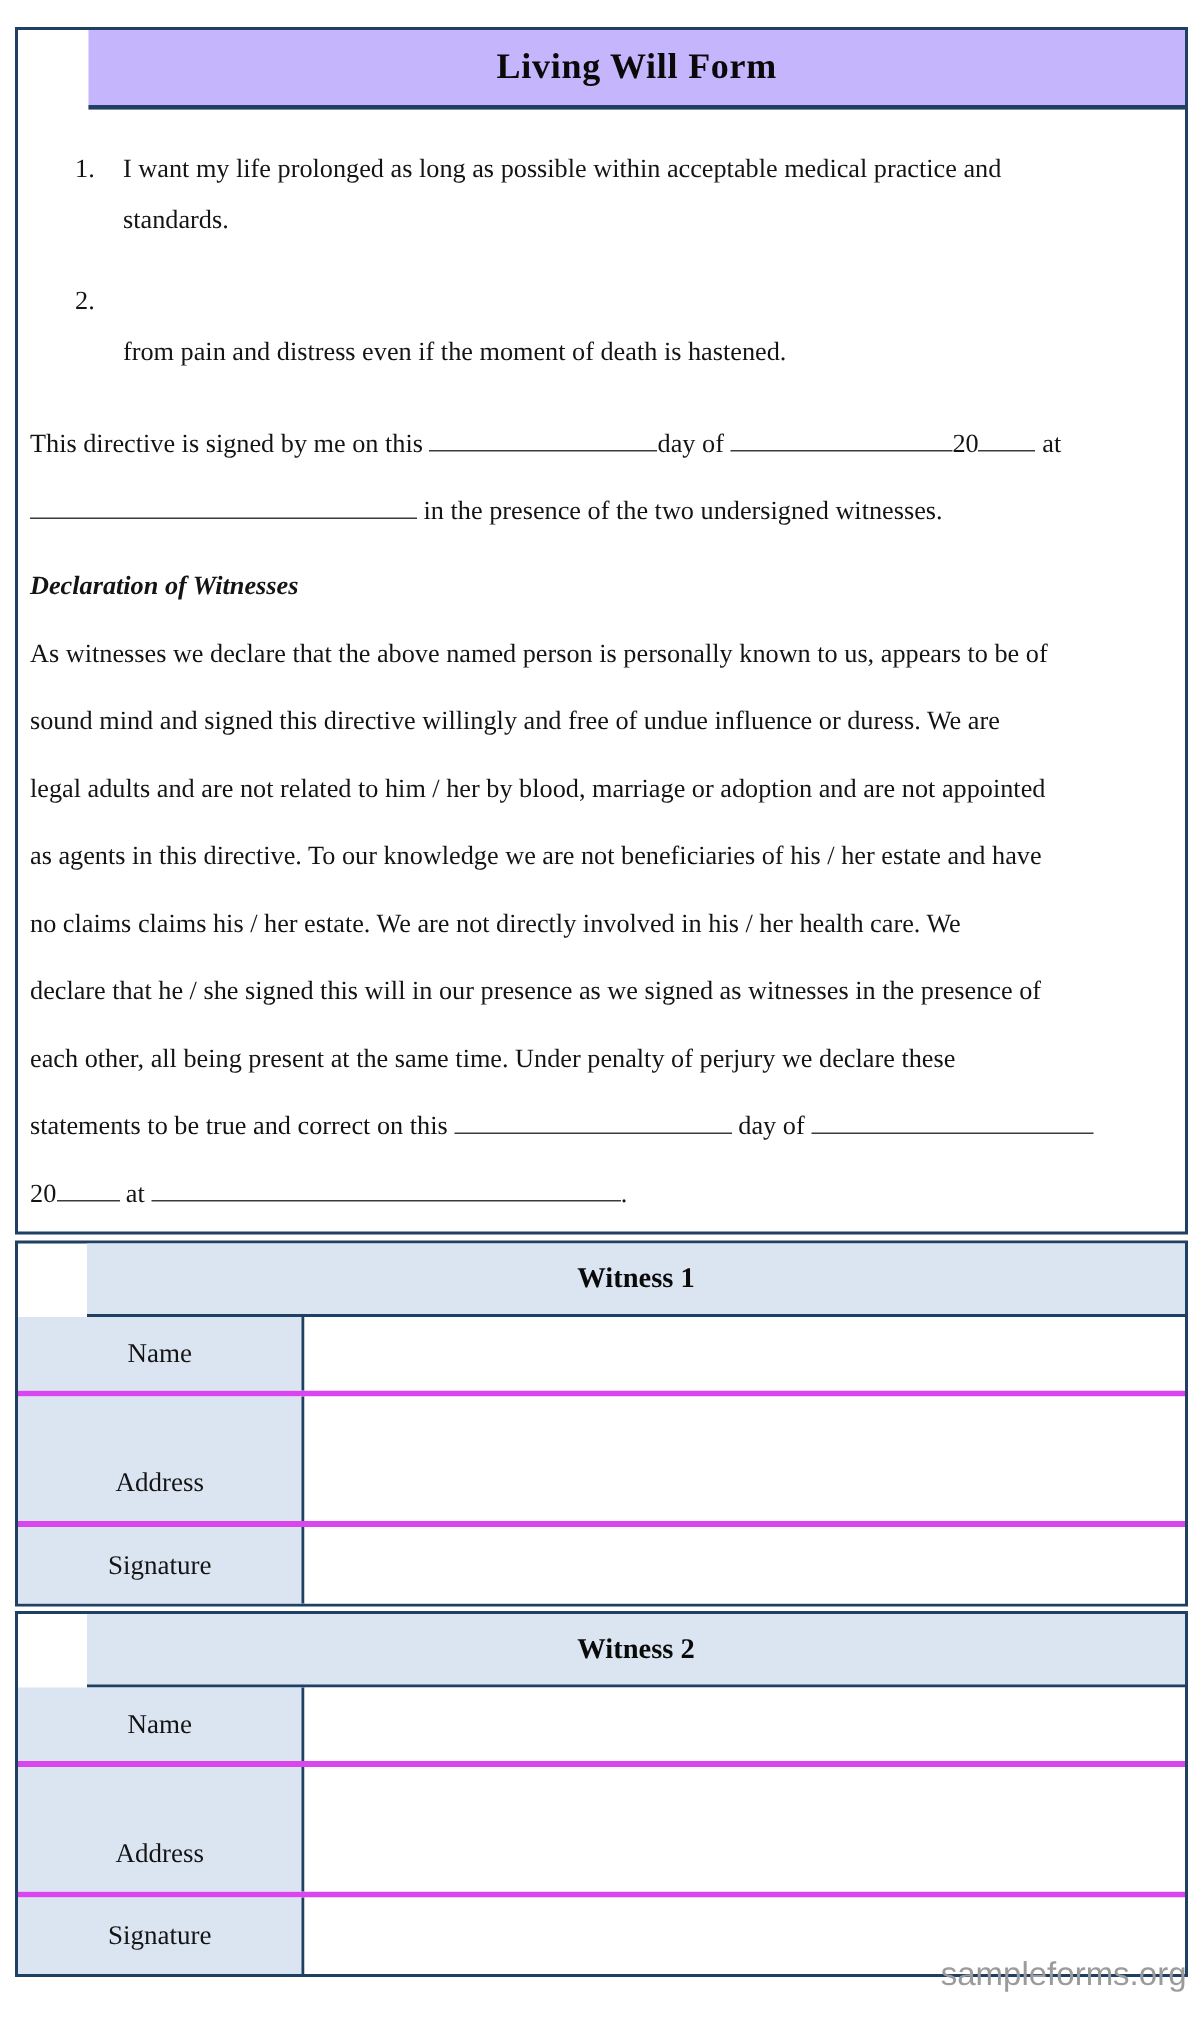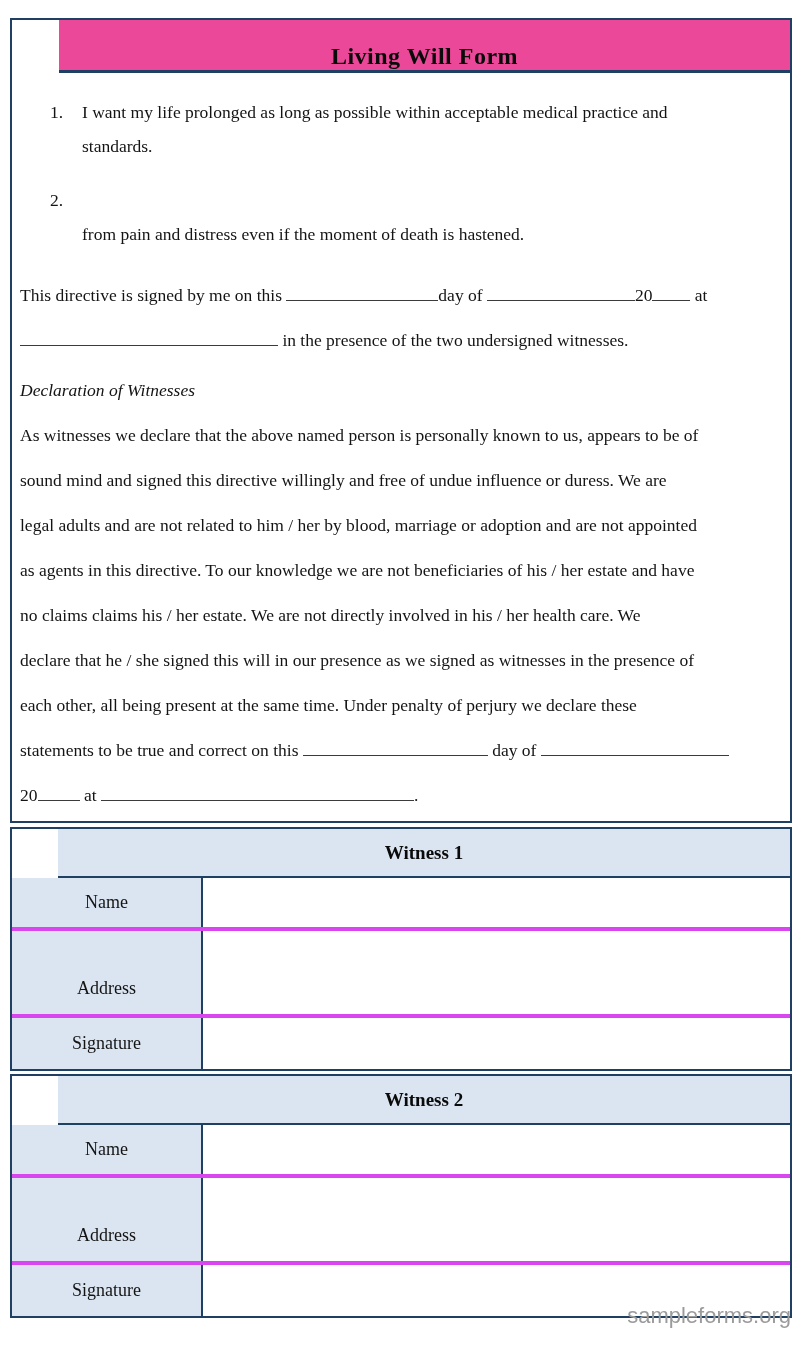--- a/index.html
+++ b/index.html
@@ -14,23 +14,23 @@
   }
   
   .doc {
     position:absolute; left:10px; top:18px;
     width:782px; height:805px;
     border:2px solid #1f3f63;
     background:#fff;
   }
   .doc-header {
     height:53px;
-    background:#ec4899;
+    background:#c4b5fd;
     border-bottom:3px solid #1f3f63;
-    display:flex; align-items:flex-end; justify-content:center;margin-left:47px;
+    display:flex; align-items:center; justify-content:center;margin-left:47px;
   }
   .doc-title {
     font-size:24px; font-weight:bold; color:#0a0a0a;
     letter-spacing:0.5px;
   }
   .doc-body { padding:0 8px 0 8px; font-size:17.5px; }
 
   
   .nlist { margin:22px 0 0 30px; }
   .nitem { display:flex; margin-bottom:20px; }
@@ -47,21 +47,21 @@
     height:15px;
     vertical-align:baseline;
   }
   .b150 { width:152px; } .b148 { width:148px; } .b38 { width:38px; }
   .b260 { width:258px; } .b185 { width:185px; } .b188 { width:188px; }
   .b42 { width:42px; }  .b315 { width:313px; }
 
   
   .decl-heading {
     margin-top:12px; line-height:30px;
-    font-weight:normal; font-style:italic; font-size:17.5px;
+    font-weight:bold; font-style:italic; font-size:17.5px;
   }
   .decl { margin-top:8px; }
   .decl .dline { line-height:45px; white-space:nowrap; }
 
   
   .witness {
     position:absolute; left:10px;
     width:782px;
     border:2px solid #1f3f63;
     background:#fff;

